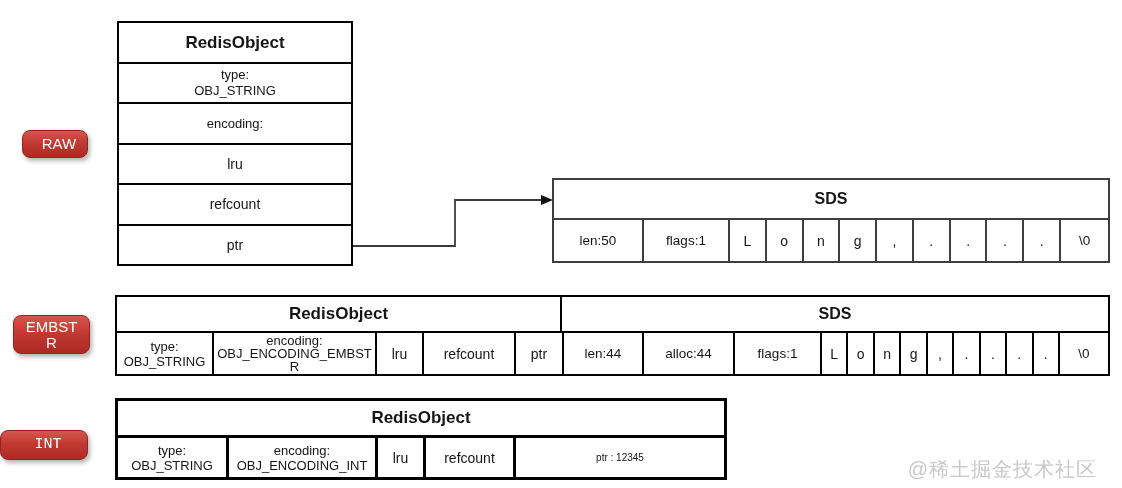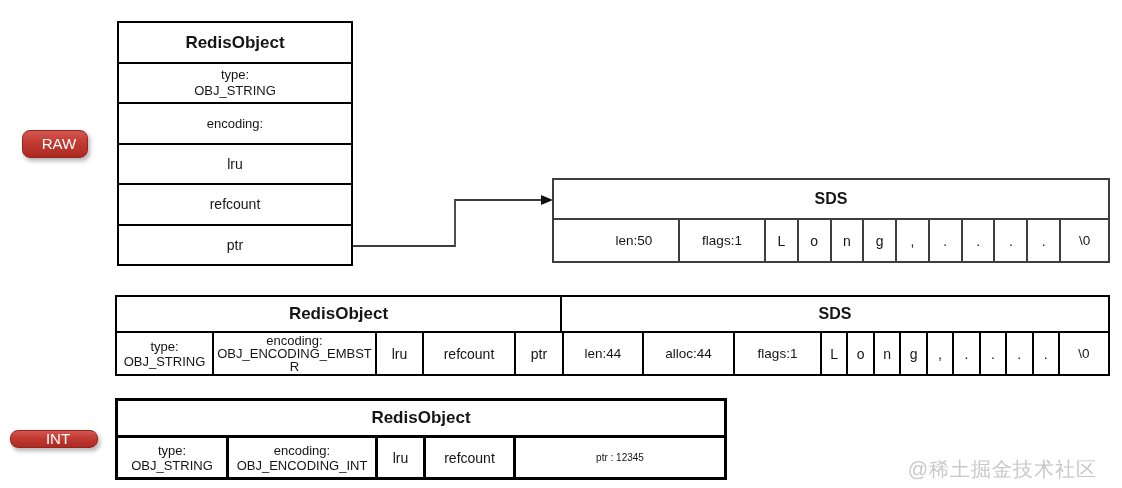--- a/index.html
+++ b/index.html
@@ -13,41 +13,41 @@
     background:linear-gradient(180deg,#d35750 0%,#c23a32 45%,#ad2a24 100%);
     border:1px solid #95231e;border-radius:8px;color:#ffffff;
     font-size:15px;line-height:16px;text-align:center;
     box-shadow:2px 3px 4px rgba(90,90,90,0.45);
     box-sizing:border-box;
     padding-left:8px;
   }
   .badge-raw{left:22px;top:130px;width:66px;height:28px;}
   .badge-embstr{left:13px;top:315px;width:77px;height:39px;padding:0 10px;}
   .badge-embstr .badge-text{word-break:break-all;max-width:56px;}
-  .badge-int{left:10px;top:430px;width:88px;height:18px;}
+  .badge-int{left:0;top:430px;width:88px;height:30px;font-family:Liberation Mono, monospace;}
   
   .abs{position:absolute;box-sizing:border-box;}
   .col{display:flex;flex-direction:column;}
   .row{display:flex;flex-direction:row;}
   .cc{display:flex;align-items:center;justify-content:center;text-align:right;box-sizing:border-box;}
   .two-line{display:flex;flex-direction:column;align-items:center;justify-content:center;
             font-size:13px;line-height:16px;text-align:center;}
   .title-bold{font-weight:bold;font-size:17px;}
   
   .t-raw{left:117px;top:21px;width:236px;height:245px;border:2px solid #000;}
   .t-raw .trow{border-top:2px solid #000;flex:1;}
   .t-raw .trow-title{border-top:none;flex:0 0 39px;}
   .t-raw .single{font-size:14px;}
   
   .t-sds{left:552px;top:178px;width:558px;height:85px;border:2px solid #3e3e3e;}
   .t-sds .sds-head{flex:0 0 40px;border-bottom:2px solid #3e3e3e;font-weight:bold;font-size:16px;}
   .t-sds .sds-row{flex:1;}
   .sds-cell{border-left:2px solid #3e3e3e;font-size:13.5px;flex:1 1 26px;min-width:0;}
   .sds-cell.first{border-left:none;}
-  .t-sds .w-len{flex:0 1 88px;margin-left:36px;} .t-sds .w-alloc{flex:0 1 91px;} .t-sds .w-flags{flex:0 1 86px;}
+  .t-sds .w-len{flex:0 1 88px;} .t-sds .w-alloc{flex:0 1 91px;} .t-sds .w-flags{flex:0 1 86px;}
   .t-sds .w-null{flex:0 0 49px;}
   .ch{font-size:14px;}
   
   .arrow-svg{left:353px;top:192px;width:201px;height:60px;}
   
   .t-mid{left:115px;top:295px;width:995px;height:81px;border:2px solid #000;}
   .t-mid .mid-head{flex:0 0 34px;border-bottom:2px solid #000;}
   .mid-head-redis{flex:0 0 445px;border-right:2px solid #000;font-weight:bold;font-size:17px;}
   .mid-head-sds{flex:1;font-weight:bold;font-size:16px;}
   .t-mid .mid-row{flex:1;}
@@ -111,20 +111,23 @@
       <div class="cc sds-cell ch">g</div>
       <div class="cc sds-cell ch">,</div>
       <div class="cc sds-cell ch">.</div>
       <div class="cc sds-cell ch">.</div>
       <div class="cc sds-cell ch">.</div>
       <div class="cc sds-cell ch">.</div>
       <div class="cc sds-cell w-null">\0</div>
     </div>
   </div>
 
+  <div class="badge badge-embstr">
+    <span class="badge-text">EMBSTR</span>
+  </div>
 
   <div class="abs col t-mid">
     <div class="row mid-head">
       <div class="cc mid-head-redis">RedisObject</div>
       <div class="cc mid-head-sds">SDS</div>
     </div>
     <div class="row mid-row">
       <div class="cc mid-cell first m-type two-line mid-two">
         <span>type:</span>
         <span>OBJ_STRING</span>

